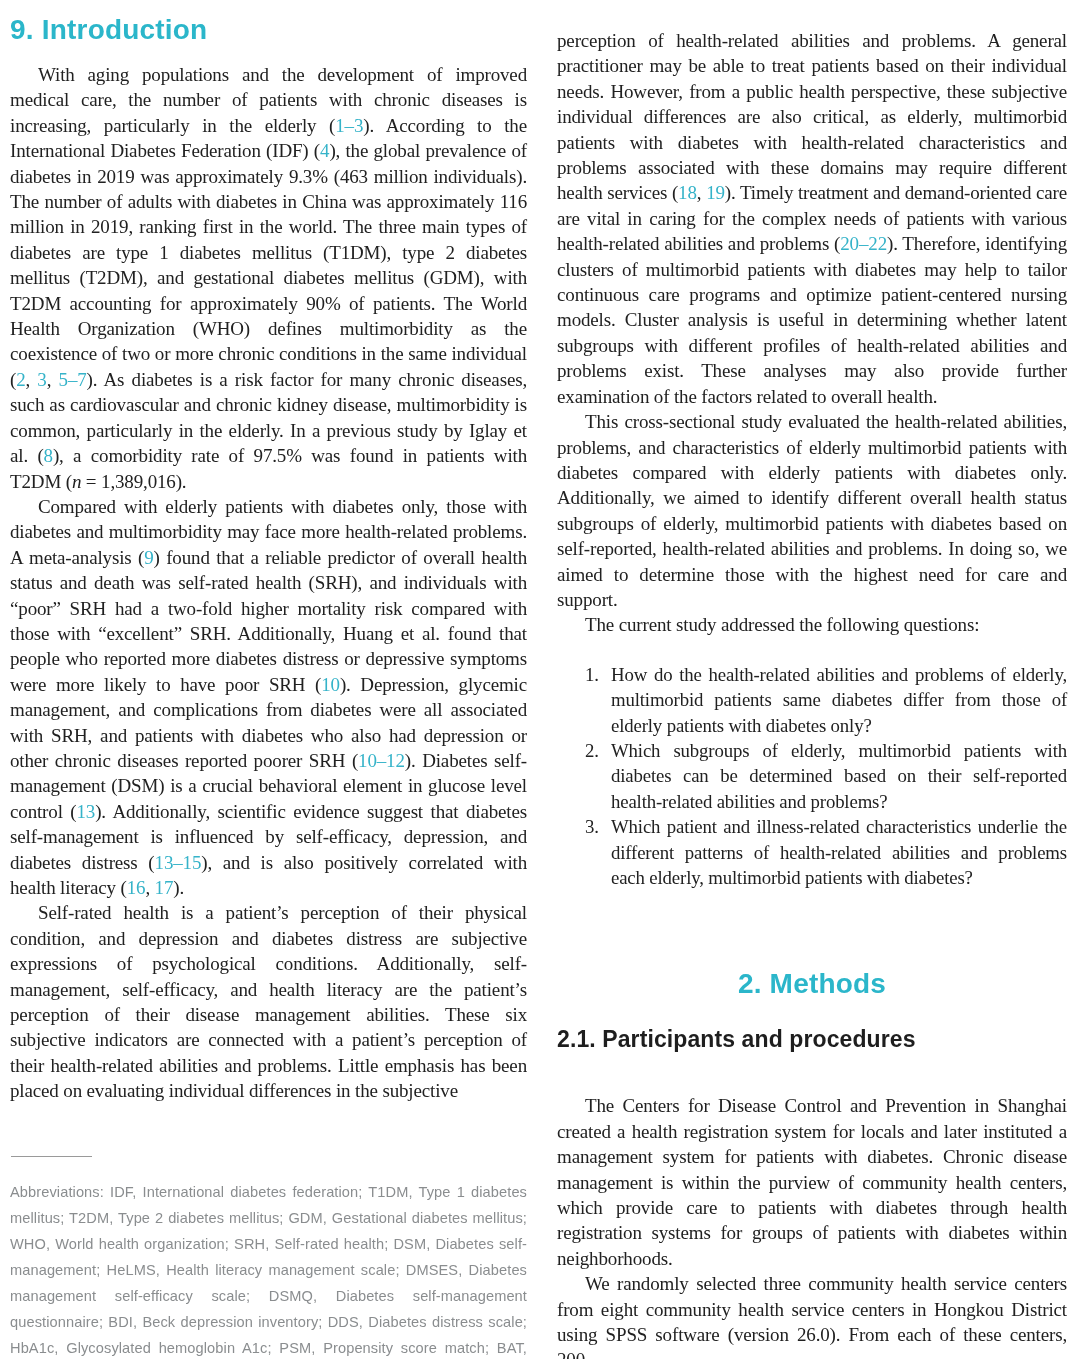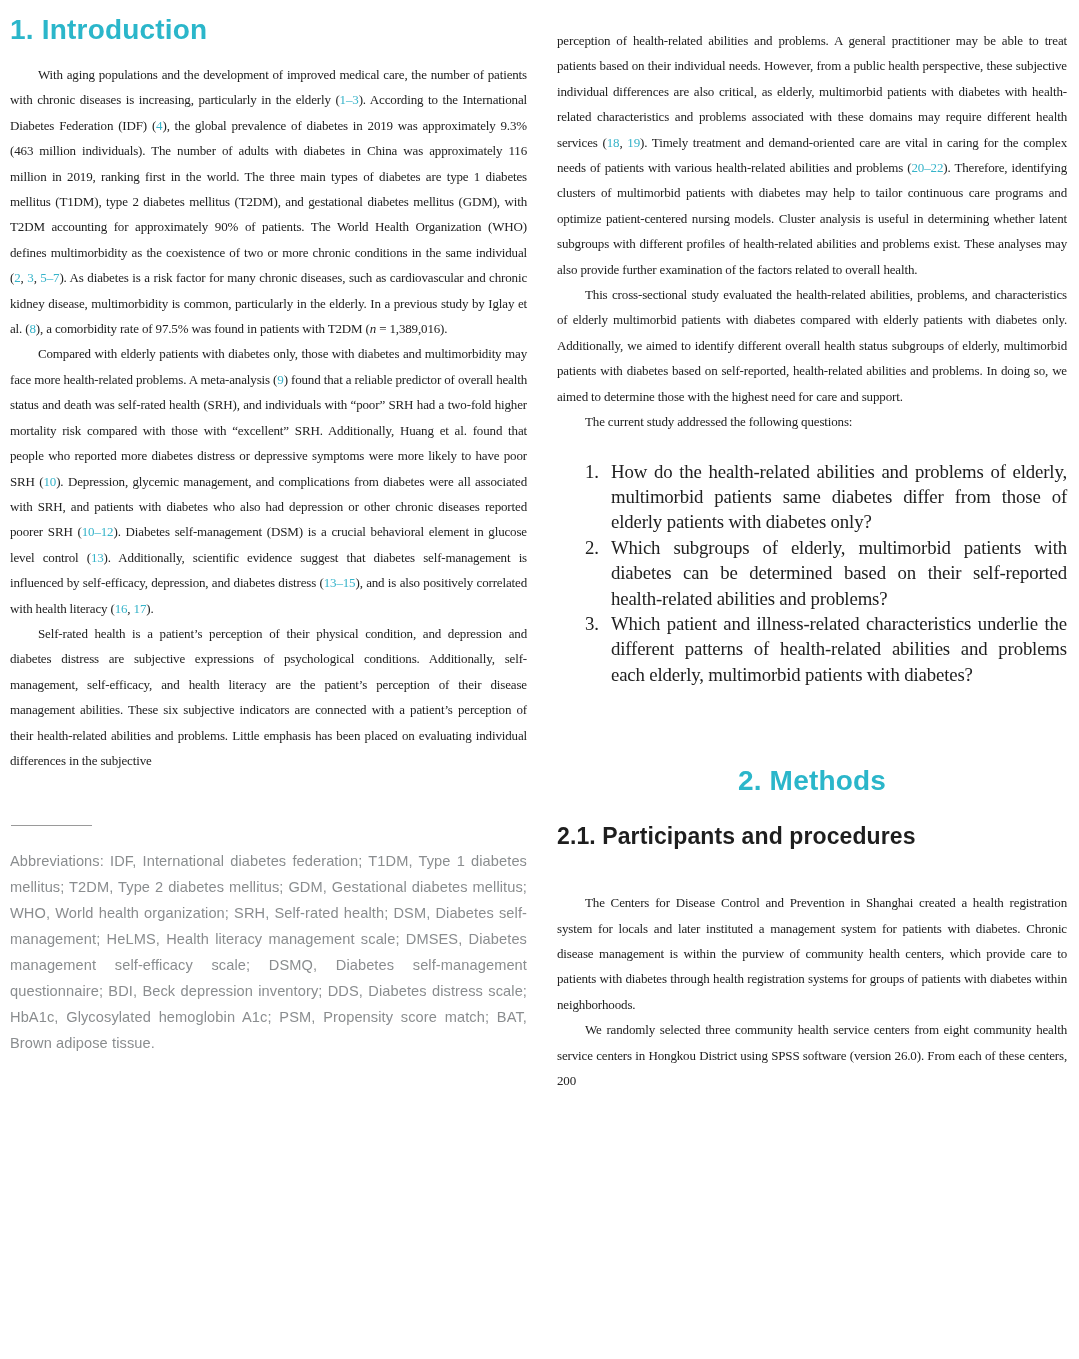--- a/index.html
+++ b/index.html
@@ -23,21 +23,21 @@
     font-family: "Liberation Sans", sans-serif;
     font-weight: 600;
     font-size: 28px;
     line-height: 32px;
     color: #2bb6ca;
     letter-spacing: 0.2px;
     margin: 14px 0 0 0;
   }
   .body-para {
     margin: 0;
-    font-size: 13px;
+    font-size: 19px;
     line-height: 25.4px;
     text-align: justify;
     letter-spacing: -0.15px;
   }
   .indent { text-indent: 28px; }
   .first-gap { margin-top: 16px; }
   .seg-cite { color: #35b3c9; }
   .seg-i { font-style: italic; }
 
   .footnote-rule {
@@ -82,21 +82,21 @@
     margin: 25px 0 0 0;
   }
   .methods-first { margin-top: 40px; }
 </style>
 </head>
 <body>
 
 <div class="page">
 
   <div class="col-left">
-    <h1 class="section-heading">1. Introduction</h1>
+    <h1 class="section-heading">9. Introduction</h1>
 
     <p class="body-para indent first-gap"><span>With aging populations and the development of improved medical care, the number of patients with chronic diseases is increasing, particularly in the elderly (</span><span class="seg-cite">1–3</span><span>). According to the International Diabetes Federation (IDF) (</span><span class="seg-cite">4</span><span>), the global prevalence of diabetes in 2019 was approximately 9.3% (463 million individuals). The number of adults with diabetes in China was approximately 116 million in 2019, ranking first in the world. The three main types of diabetes are type 1 diabetes mellitus (T1DM), type 2 diabetes mellitus (T2DM), and gestational diabetes mellitus (GDM), with T2DM accounting for approximately 90% of patients. The World Health Organization (WHO) defines multimorbidity as the coexistence of two or more chronic conditions in the same individual (</span><span class="seg-cite">2</span><span>, </span><span class="seg-cite">3</span><span>, </span><span class="seg-cite">5–7</span><span>). As diabetes is a risk factor for many chronic diseases, such as cardiovascular and chronic kidney disease, multimorbidity is common, particularly in the elderly. In a previous study by Iglay et al. (</span><span class="seg-cite">8</span><span>), a comorbidity rate of 97.5% was found in patients with T2DM (</span><span class="seg-i">n</span><span> = 1,389,016).</span></p>
 
     <p class="body-para indent"><span>Compared with elderly patients with diabetes only, those with diabetes and multimorbidity may face more health-related problems. A meta-analysis (</span><span class="seg-cite">9</span><span>) found that a reliable predictor of overall health status and death was self-rated health (SRH), and individuals with “poor” SRH had a two-fold higher mortality risk compared with those with “excellent” SRH. Additionally, Huang et al. found that people who reported more diabetes distress or depressive symptoms were more likely to have poor SRH (</span><span class="seg-cite">10</span><span>). Depression, glycemic management, and complications from diabetes were all associated with SRH, and patients with diabetes who also had depression or other chronic diseases reported poorer SRH (</span><span class="seg-cite">10–12</span><span>). Diabetes self-management (DSM) is a crucial behavioral element in glucose level control (</span><span class="seg-cite">13</span><span>). Additionally, scientific evidence suggest that diabetes self-management is influenced by self-efficacy, depression, and diabetes distress (</span><span class="seg-cite">13–15</span><span>), and is also positively correlated with health literacy (</span><span class="seg-cite">16</span><span>, </span><span class="seg-cite">17</span><span>).</span></p>
 
     <p class="body-para indent"><span>Self-rated health is a patient’s perception of their physical condition, and depression and diabetes distress are subjective expressions of psychological conditions. Additionally, self-management, self-efficacy, and health literacy are the patient’s perception of their disease management abilities. These six subjective indicators are connected with a patient’s perception of their health-related abilities and problems. Little emphasis has been placed on evaluating individual differences in the subjective</span></p>
 
     <hr class="footnote-rule">
 
     <p class="footnote">Abbreviations: IDF, International diabetes federation; T1DM, Type 1 diabetes mellitus; T2DM, Type 2 diabetes mellitus; GDM, Gestational diabetes mellitus; WHO, World health organization; SRH, Self-rated health; DSM, Diabetes self-management; HeLMS, Health literacy management scale; DMSES, Diabetes management self-efficacy scale; DSMQ, Diabetes self-management questionnaire; BDI, Beck depression inventory; DDS, Diabetes distress scale; HbA1c, Glycosylated hemoglobin A1c; PSM, Propensity score match; BAT, Brown adipose tissue.</p>

